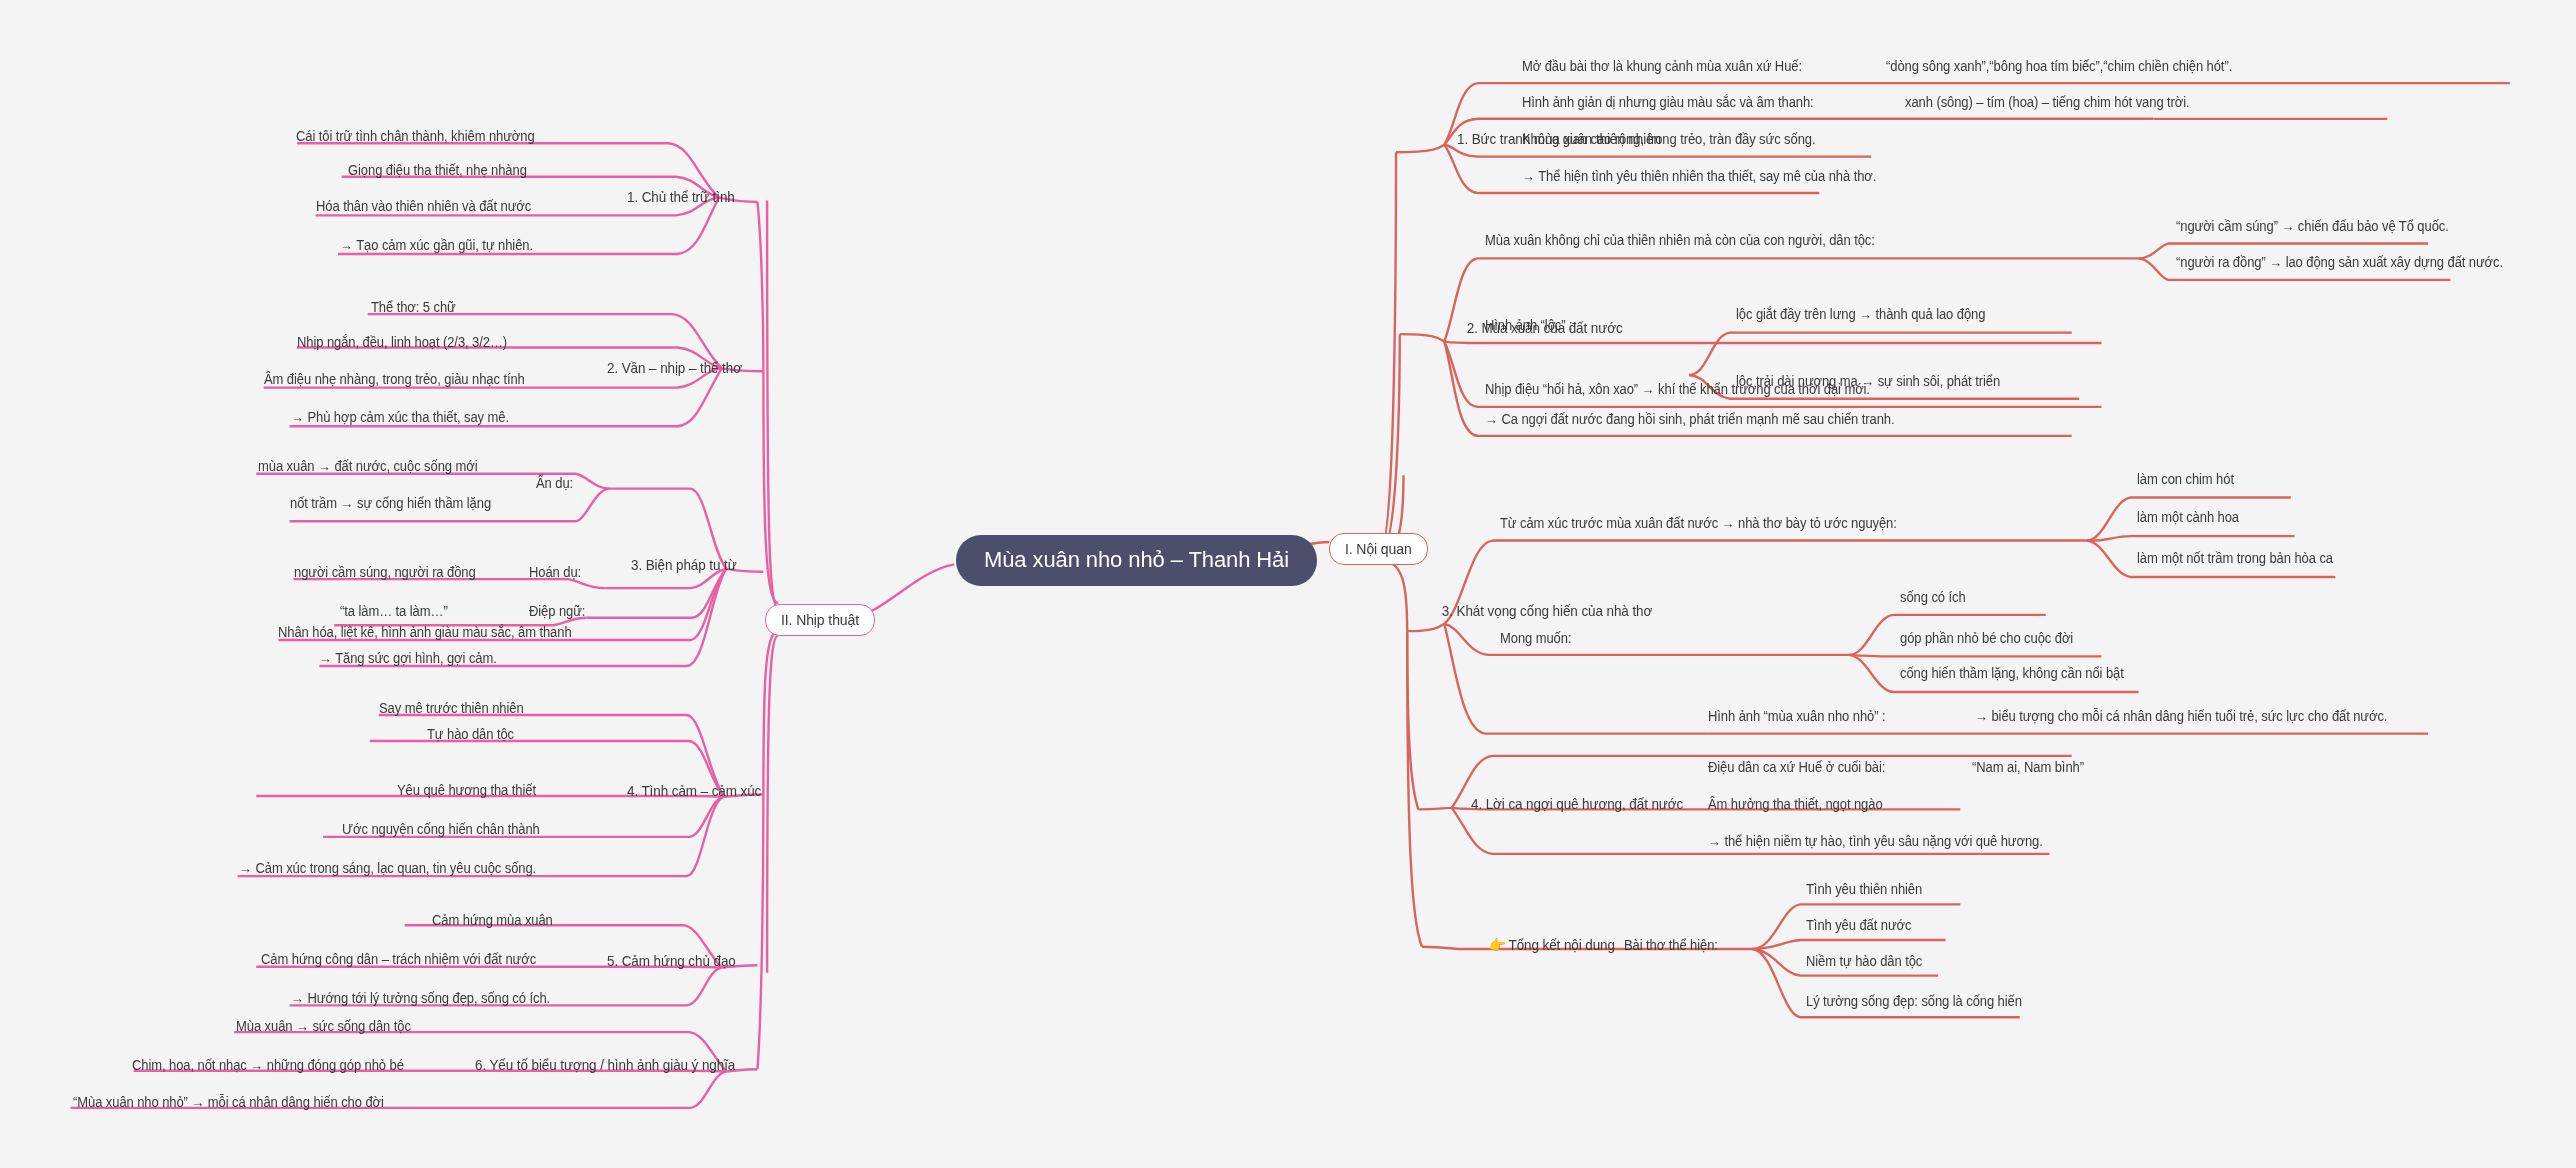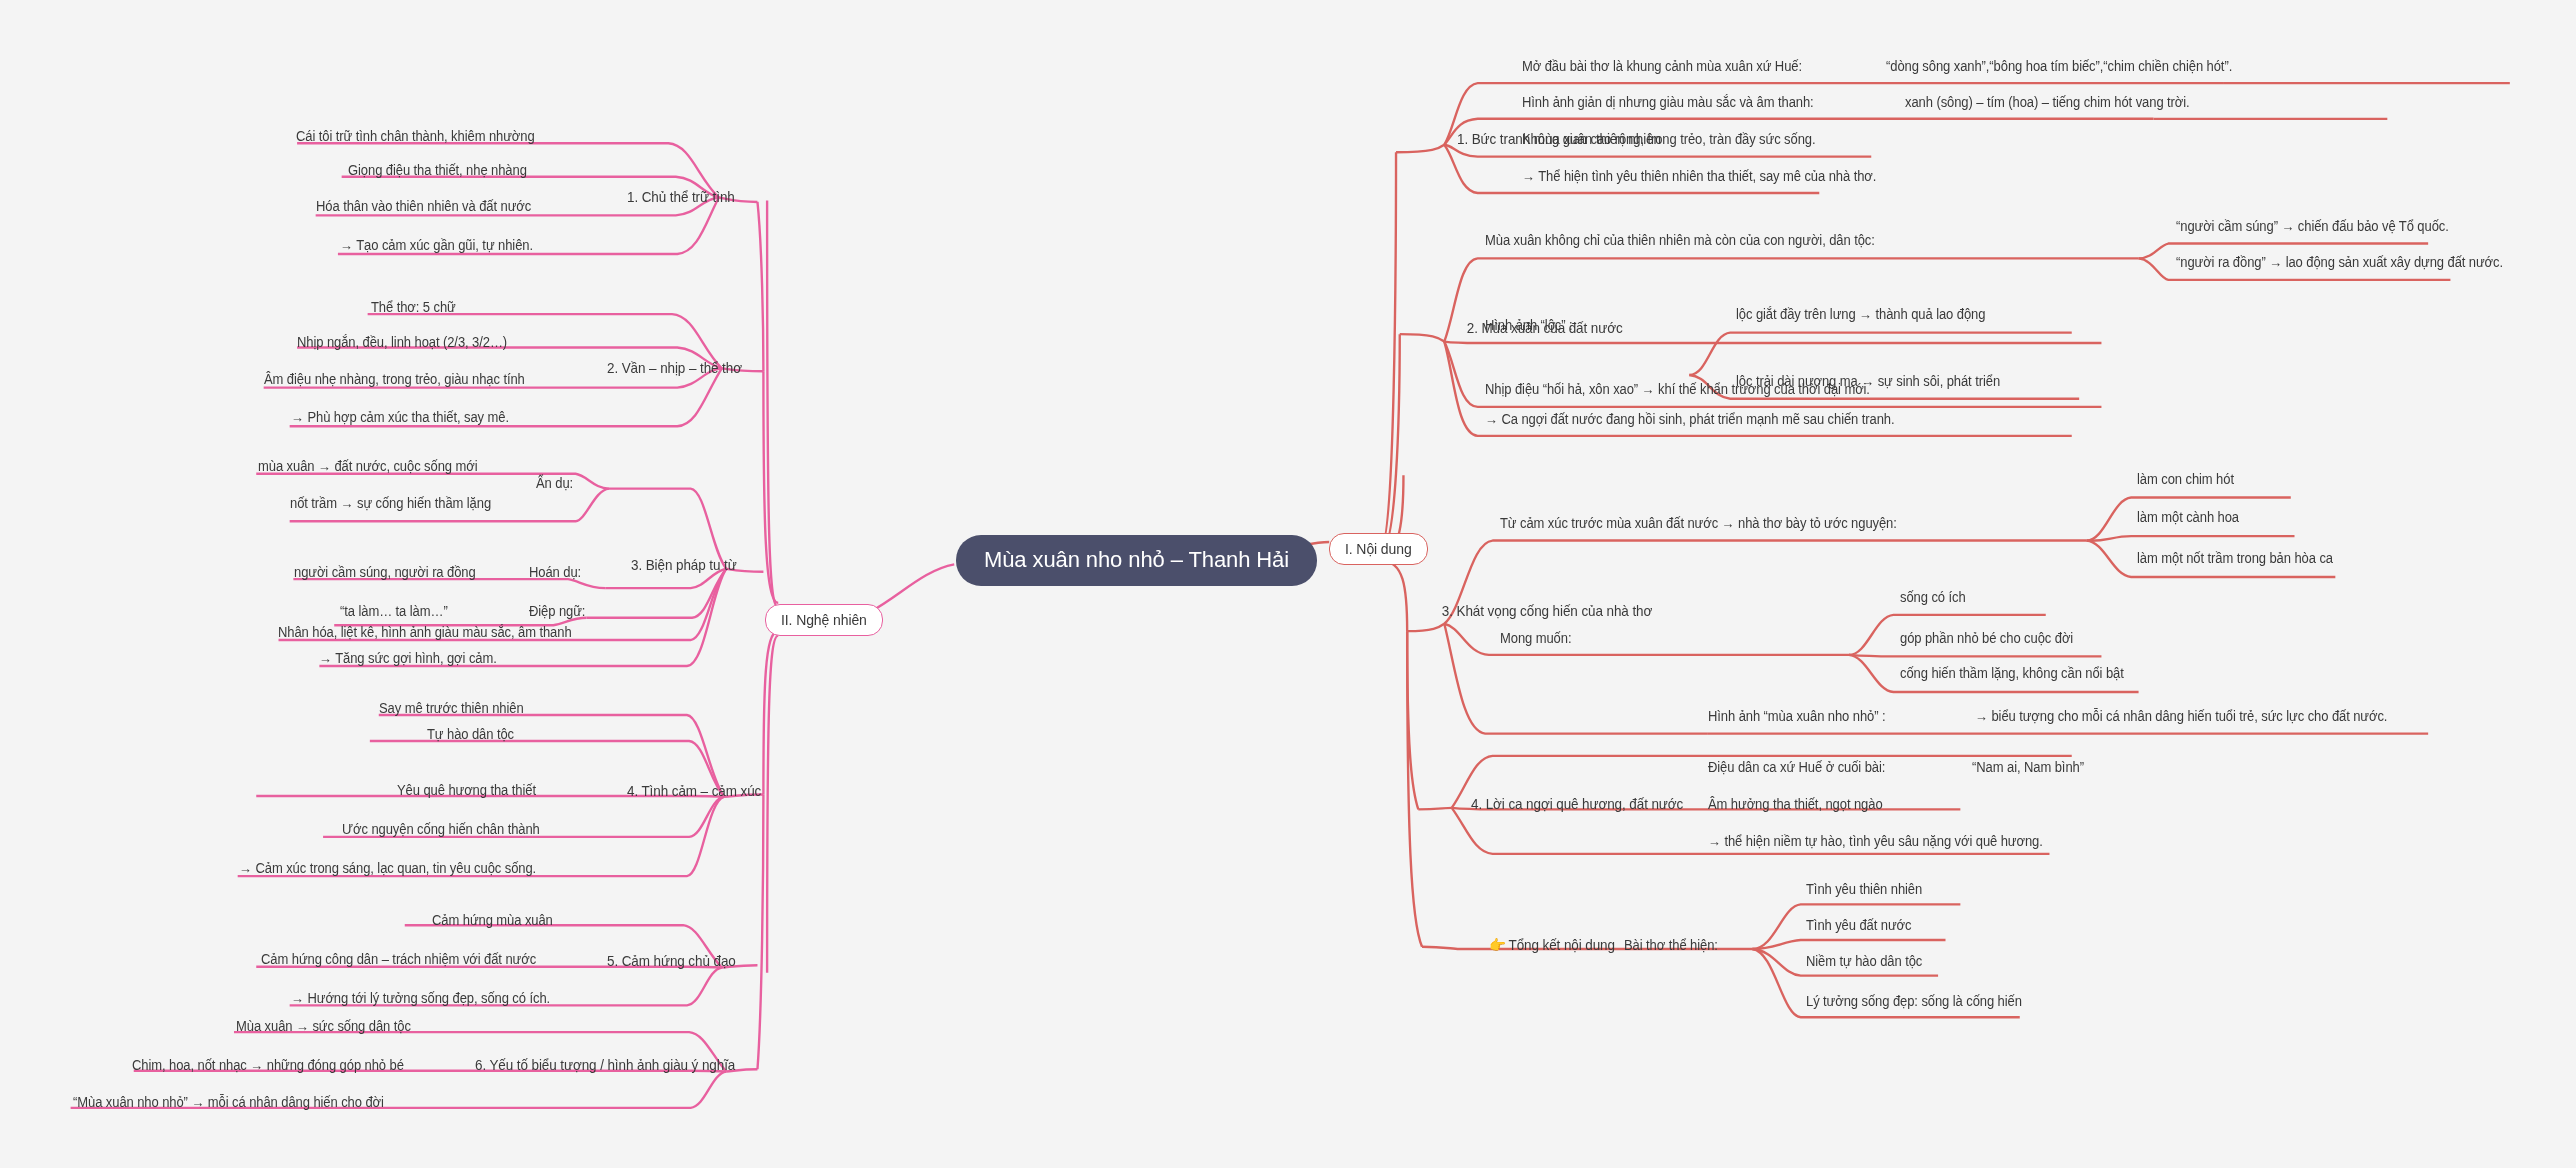--- a/index.html
+++ b/index.html
@@ -177,23 +177,23 @@
 
       <path d="M1020 1440 C1000 1440 990 1442 978 1443"></path>
       <path d="M978 1443 C958 1420 948 1392 928 1390 L315 1390"></path>
       <path d="M978 1443 C958 1442 950 1442 930 1442 L180 1442"></path>
       <path d="M978 1443 C958 1446 950 1490 930 1492 L95 1492"></path>
     </g>
   </svg>
 
   <div class="root" style="left:956px;top:535px;">Mùa xuân nho nhỏ – Thanh Hải</div>
 
-  <div class="cap red" style="left:1329px;top:533px;">I. Nội dung</div>
-
-  <div class="cap pink" style="left:765px;top:604px;">II. Nghệ nhiên</div>
+  <div class="cap red" style="left:1329px;top:533px;">I. Nội quan</div>
+
+  <div class="cap pink" style="left:765px;top:604px;">II. Nhịp thuật</div>
 
   <div class="node branch-title r" style="left:1457px;top:131px;transform-origin:right center;right:1119px;">1. Bức tranh mùa xuân thiên nhiên</div>
 
   <div class="node leaf" style="left:1522px;top:58px;">Mở đầu bài thơ là khung cảnh mùa xuân xứ Huế:</div>
   <div class="node leaf" style="left:1886px;top:58px;">“dòng sông xanh”,“bông hoa tím biếc”,“chim chiền chiện hót”.</div>
 
   <div class="node leaf" style="left:1522px;top:94px;">Hình ảnh giản dị nhưng giàu màu sắc và âm thanh:</div>
   <div class="node leaf" style="left:1905px;top:94px;">xanh (sông) – tím (hoa) – tiếng chim hót vang trời.</div>
 
   <div class="node leaf" style="left:1522px;top:131px;">Không gian cao rộng, trong trẻo, tràn đầy sức sống.</div>

